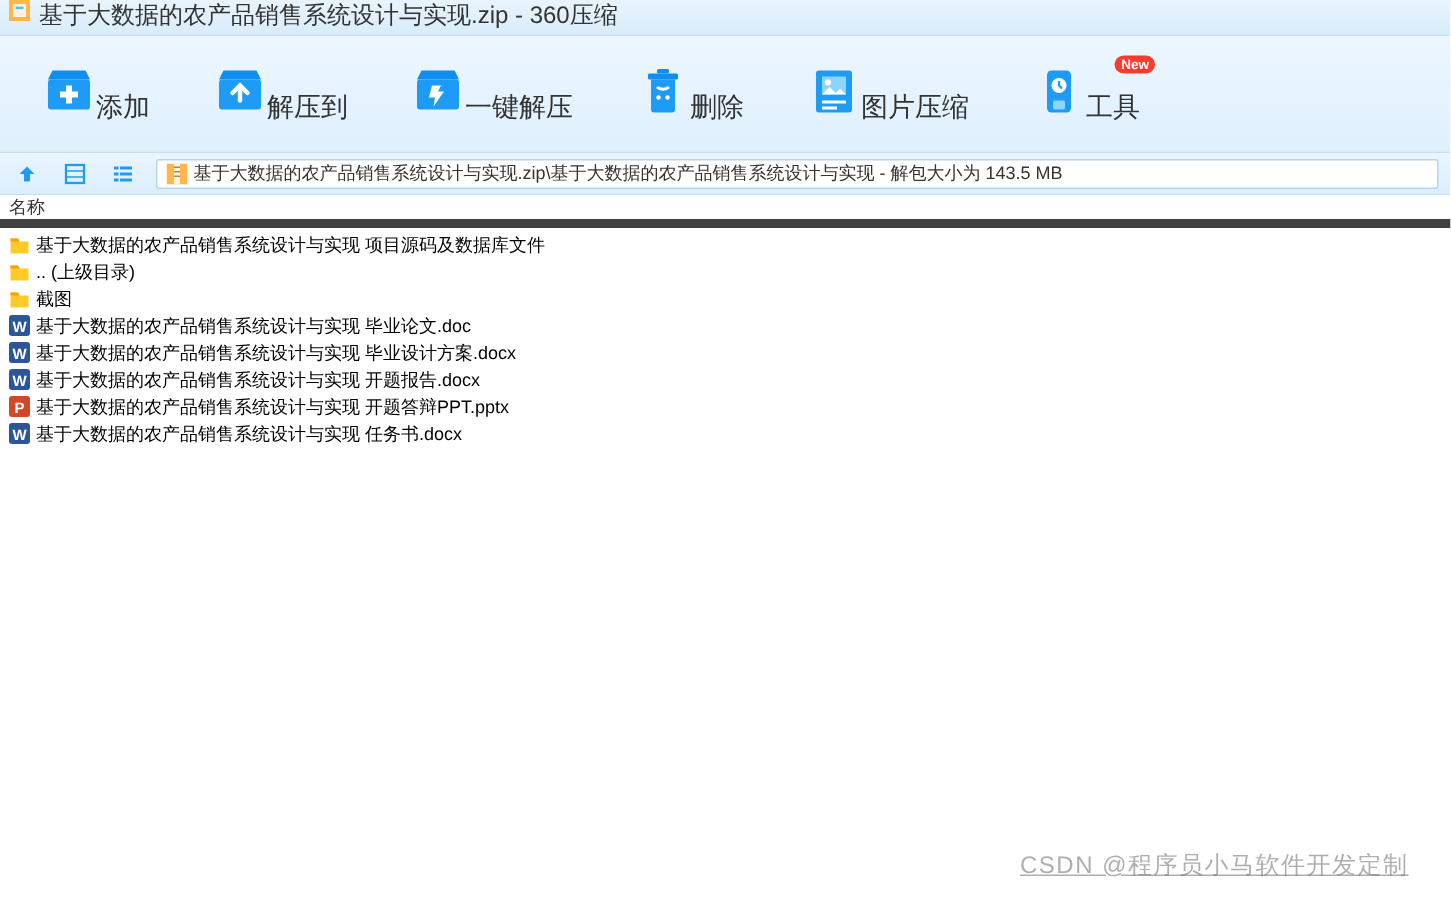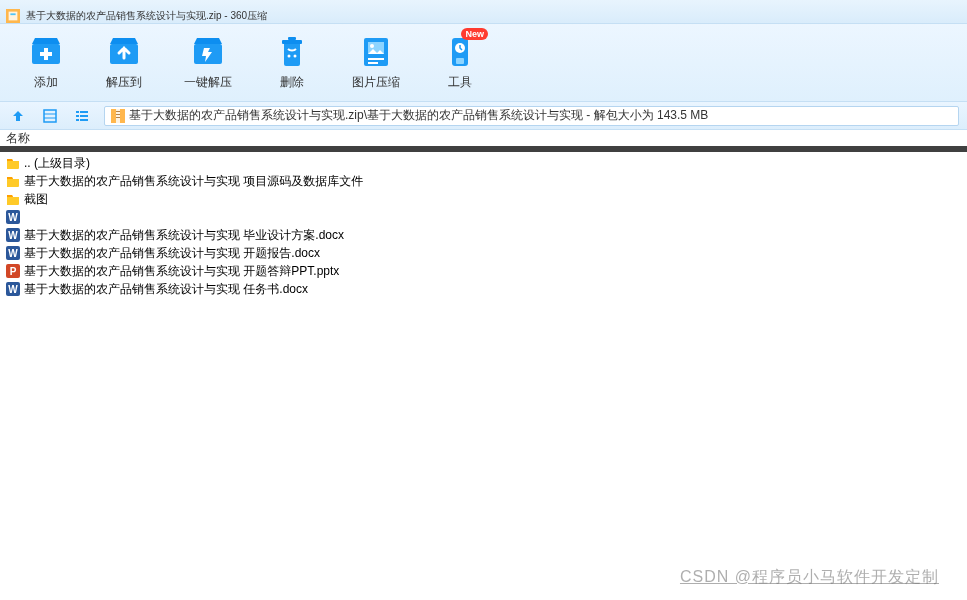--- a/index.html
+++ b/index.html
@@ -1,24 +1,24 @@
 <!DOCTYPE html>
 <html><head>
 <meta charset="utf-8">
 <style>
 * { margin: 0; padding: 0; box-sizing: border-box; font-family: "Microsoft YaHei", "SimSun", sans-serif; }
 body { width: 967px; height: 600px; background: #fff; overflow: hidden; position: relative; }
 
-.titlebar { height: 24px; background: linear-gradient(#e8f4fd, #d9ecfb); display: flex; align-items: flex-end; padding: 0 6px; font-size: 10px; color: #333; border-bottom: 1px solid #c5dff4; }
+.titlebar { height: 24px; background: linear-gradient(#e8f4fd, #d9ecfb); display: flex; align-items: flex-start; padding: 0 6px; font-size: 16px; color: #333; border-bottom: 1px solid #c5dff4; }
 .titlebar .app-icon { width: 14px; height: 14px; margin-right: 6px; }
 
 .toolbar { height: 78px; background: linear-gradient(#ecf6ff, #dff0fd); display: flex; align-items: center; padding: 8px 28px; gap: 42px; border-bottom: 1px solid #c5dff4; }
-.toolbar-btn { display: flex; flex-direction: column; align-items: center; cursor: pointer; position: relative; }
+.toolbar-btn { display: flex; flex-direction: row; align-items: flex-end; cursor: pointer; position: relative; }
 .toolbar-btn .tb-icon { width: 36px; height: 36px; display: flex; align-items: center; justify-content: center; margin-bottom: 4px; }
-.toolbar-btn .tb-label { font-size: 12px; color: #333; }
+.toolbar-btn .tb-label { font-size: 18px; color: #333; }
 .badge-new { position: absolute; top: -6px; right: -10px; background: #ff3b30; color: #fff; font-size: 9px; padding: 1px 4px; border-radius: 6px; font-weight: bold; }
 
 .addressbar { height: 28px; background: linear-gradient(#eaf5ff, #dceefc); display: flex; align-items: center; padding: 0 8px; border-bottom: 1px solid #c5dff4; gap: 12px; }
 .addr-btn { width: 20px; height: 20px; display: flex; align-items: center; justify-content: center; cursor: pointer; }
 .addr-path { flex: 1; background: #fff; border: 1px solid #b5d5f0; height: 20px; display: flex; align-items: center; padding: 0 6px; font-size: 12px; color: #333; border-radius: 2px; }
 .addr-path .ap-icon { width: 14px; height: 14px; margin-right: 4px; flex-shrink: 0; }
 
 .columns-header { height: 22px; border-bottom: 6px solid #404040; display: flex; align-items: center; padding: 0 6px; font-size: 12px; color: #333; }
 
 .filelist { padding: 2px 0; }
@@ -157,47 +157,48 @@
 </div>
 
 <div class="filelist" id="filelist">
     <div class="file-row">
       <span class="file-icon">
         <svg viewBox="0 0 14 14" width="14" height="14">
           <path d="M1 3h5l1 2h6v7a1 1 0 0 1-1 1H1z" fill="#ffca28"></path>
           <path d="M1 3h5l1 2H1z" fill="#ffa000"></path>
         </svg>
       </span>
-      <span>.. (上级目录)</span>
+      <span>基于大数据的农产品销售系统设计与实现 项目源码及数据库文件</span>
     </div>
     <div class="file-row">
       <span class="file-icon">
         <svg viewBox="0 0 14 14" width="14" height="14">
           <path d="M1 3h5l1 2h6v7a1 1 0 0 1-1 1H1z" fill="#ffca28"></path>
           <path d="M1 3h5l1 2H1z" fill="#ffa000"></path>
         </svg>
       </span>
-      <span>基于大数据的农产品销售系统设计与实现 项目源码及数据库文件</span>
+      <span>.. (上级目录)</span>
     </div>
     <div class="file-row">
       <span class="file-icon">
         <svg viewBox="0 0 14 14" width="14" height="14">
           <path d="M1 3h5l1 2h6v7a1 1 0 0 1-1 1H1z" fill="#ffca28"></path>
           <path d="M1 3h5l1 2H1z" fill="#ffa000"></path>
         </svg>
       </span>
       <span>截图</span>
     </div>
     <div class="file-row">
       <span class="file-icon">
         <svg viewBox="0 0 14 14" width="14" height="14">
           <rect width="14" height="14" rx="2" fill="#2b579a"></rect>
           <text x="7" y="11" text-anchor="middle" font-size="10" fill="#fff" font-family="Arial" font-weight="bold">W</text>
         </svg>
       </span>
+      <span>基于大数据的农产品销售系统设计与实现 毕业论文.doc</span>
     </div>
     <div class="file-row">
       <span class="file-icon">
         <svg viewBox="0 0 14 14" width="14" height="14">
           <rect width="14" height="14" rx="2" fill="#2b579a"></rect>
           <text x="7" y="11" text-anchor="middle" font-size="10" fill="#fff" font-family="Arial" font-weight="bold">W</text>
         </svg>
       </span>
       <span>基于大数据的农产品销售系统设计与实现 毕业设计方案.docx</span>
     </div>

